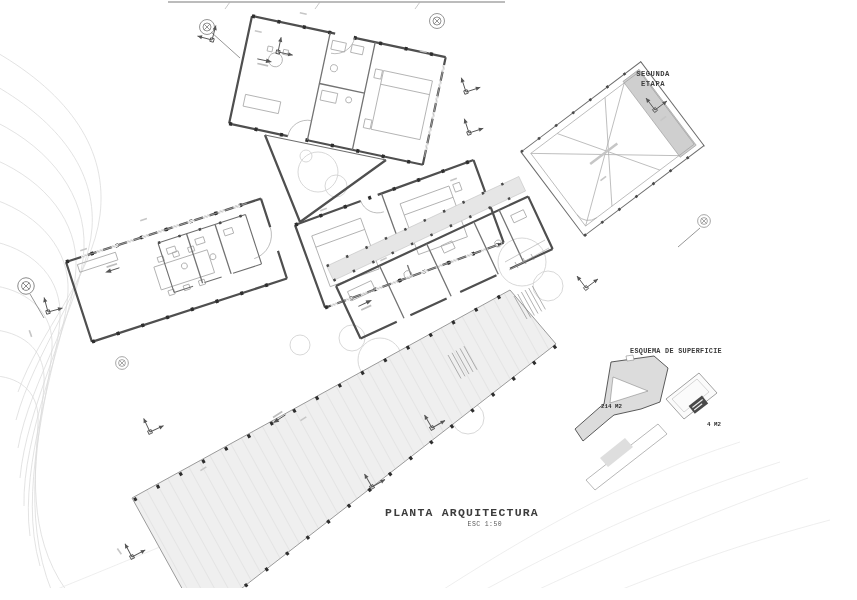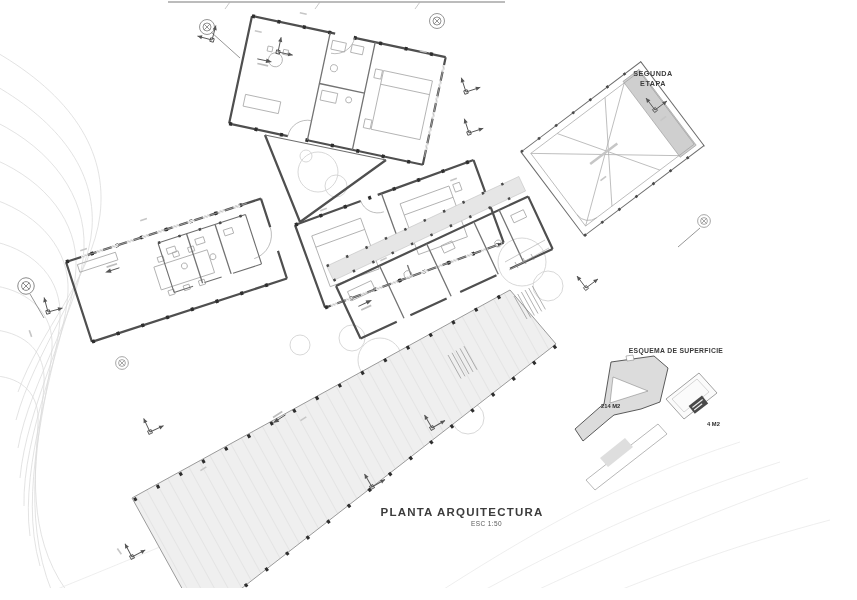--- a/index.html
+++ b/index.html
@@ -1,17 +1,17 @@
 <!DOCTYPE html>
 <html><head>
 <meta charset="utf-8">
 <style>
   html,body{margin:0;padding:0;background:#fff;}
   #stage{position:relative;width:857px;height:588px;background:#ffffff;overflow:hidden;
-         font-family:Liberation Sans, sans-serif;}
+         font-family:Liberation Mono, monospace;}
   svg{position:absolute;left:0;top:0;}
   .wall{stroke:#4f4f4f;stroke-width:2.2;fill:none;}
   .wallthin{stroke:#6e6e6e;stroke-width:1.1;fill:none;}
   .part{stroke:#737373;stroke-width:1.3;fill:none;}
   .col{stroke:#2e2e2e;stroke-width:3.6;fill:none;stroke-dasharray:3 23;}
   .colsm{stroke:#4a4a4a;stroke-width:2.6;fill:none;stroke-dasharray:2.4 19;}
   .furn{stroke:#a8a8a8;stroke-width:.8;fill:none;}
   .arc{stroke:#9b9b9b;stroke-width:.6;fill:none;}
   .contour{stroke:#dcdcdc;stroke-width:.8;fill:none;}
   .contour2{stroke:#e6e6e6;stroke-width:.7;fill:none;}

